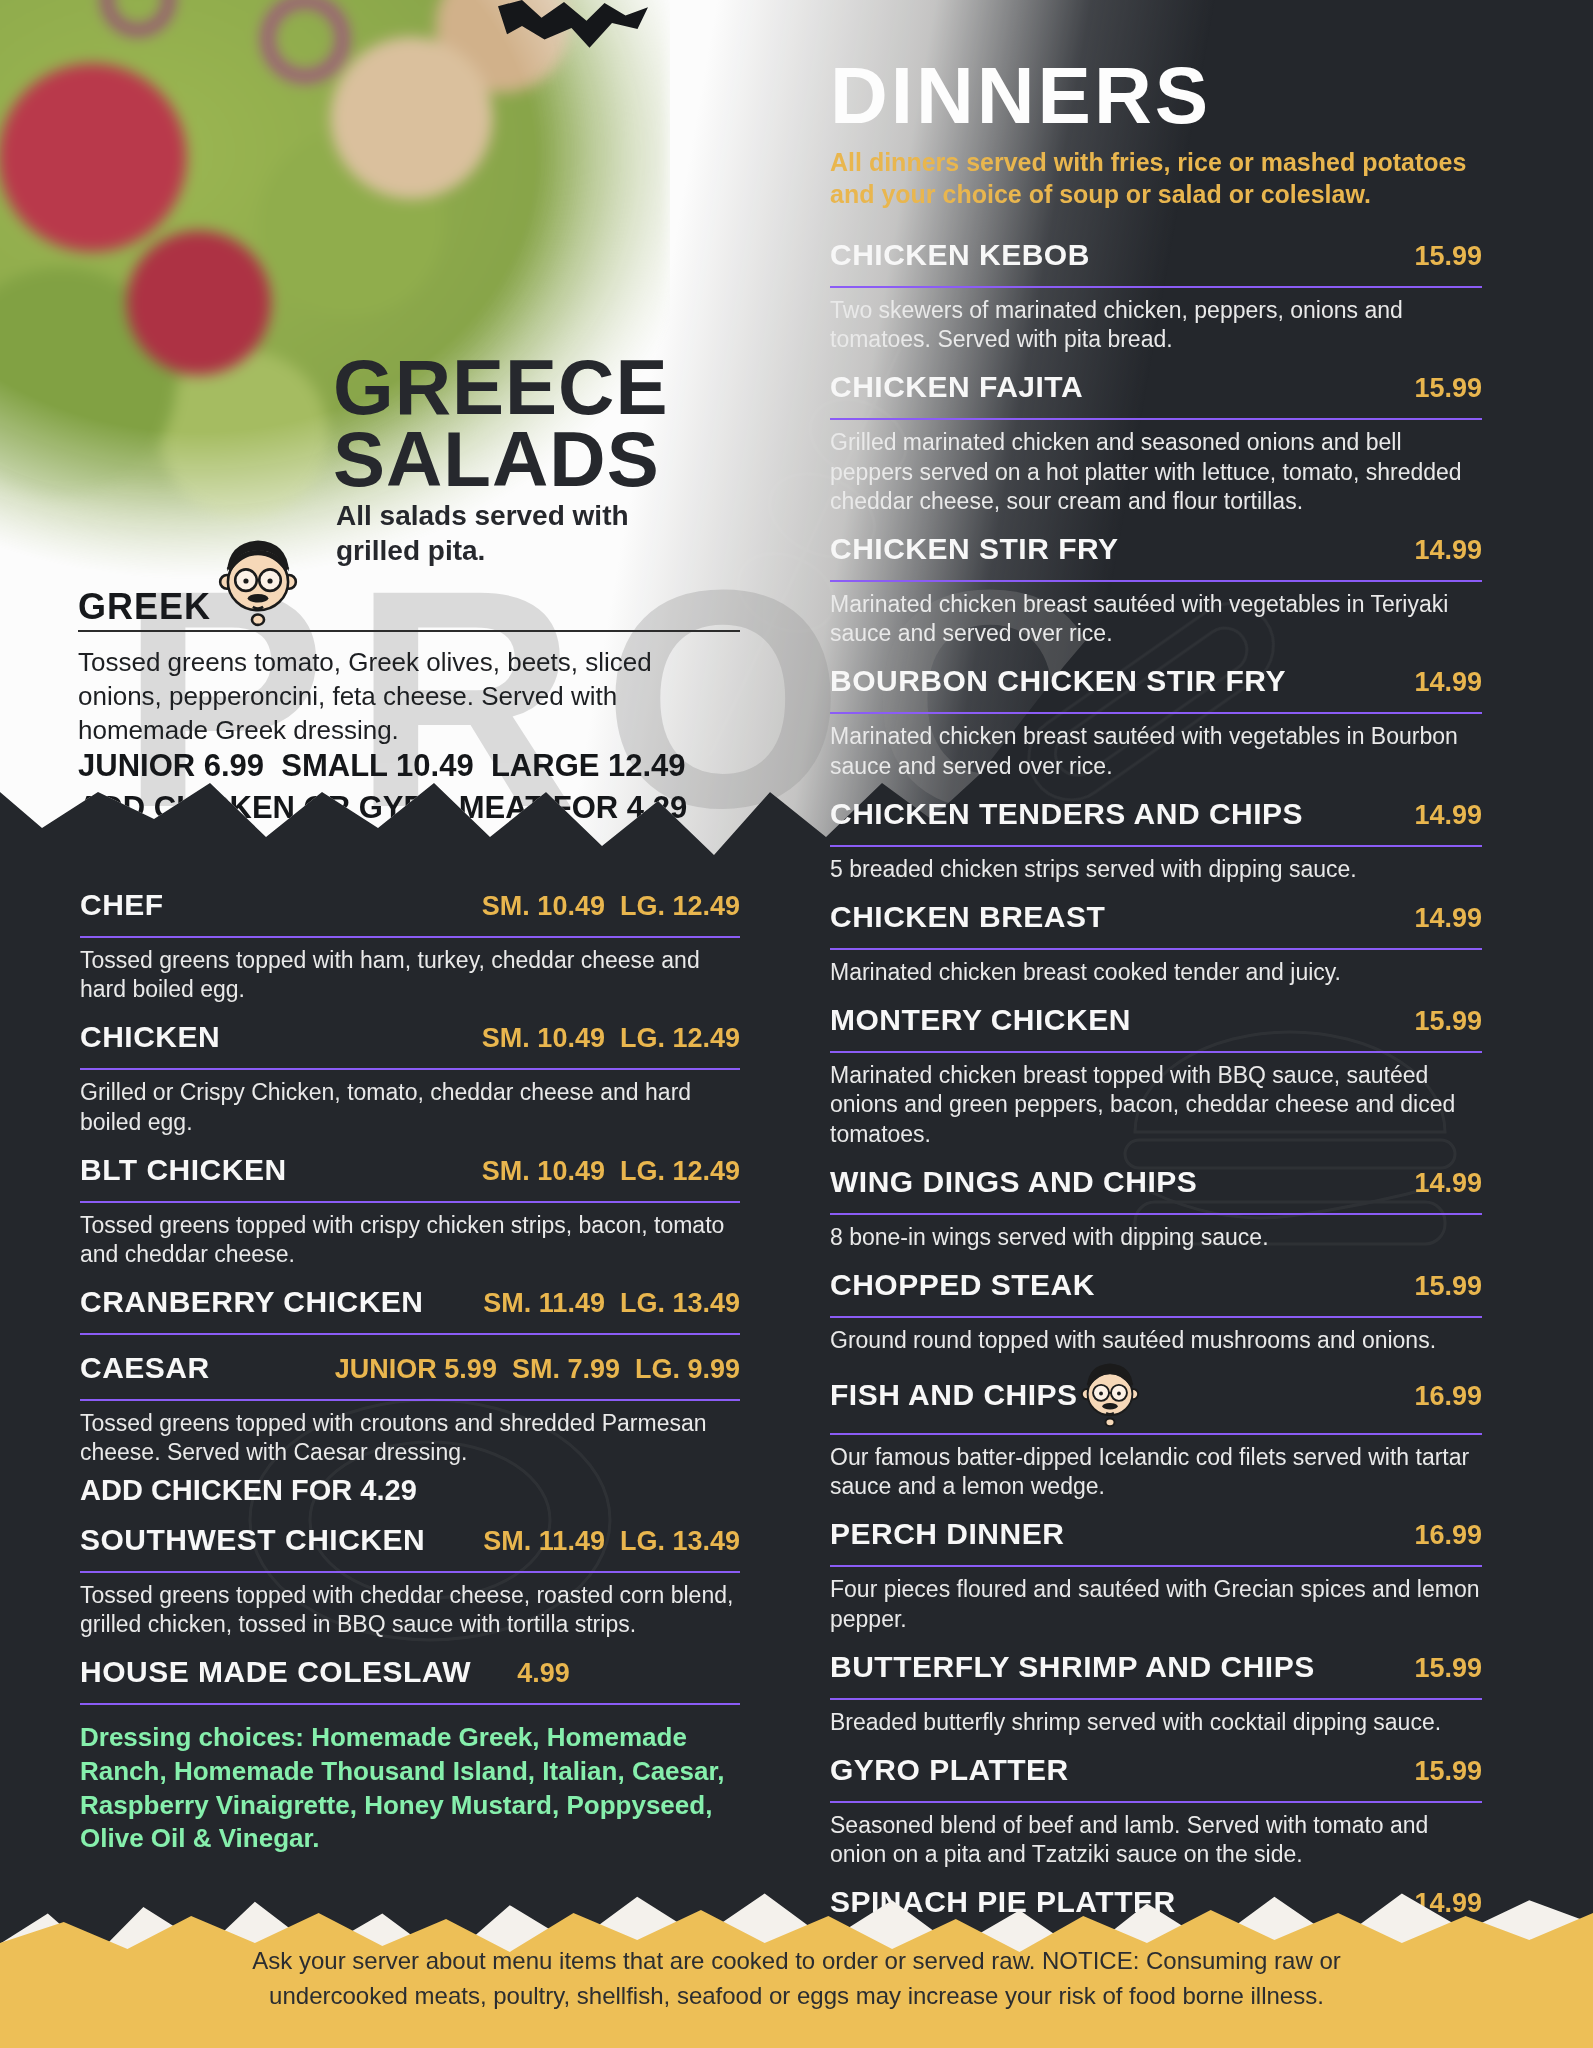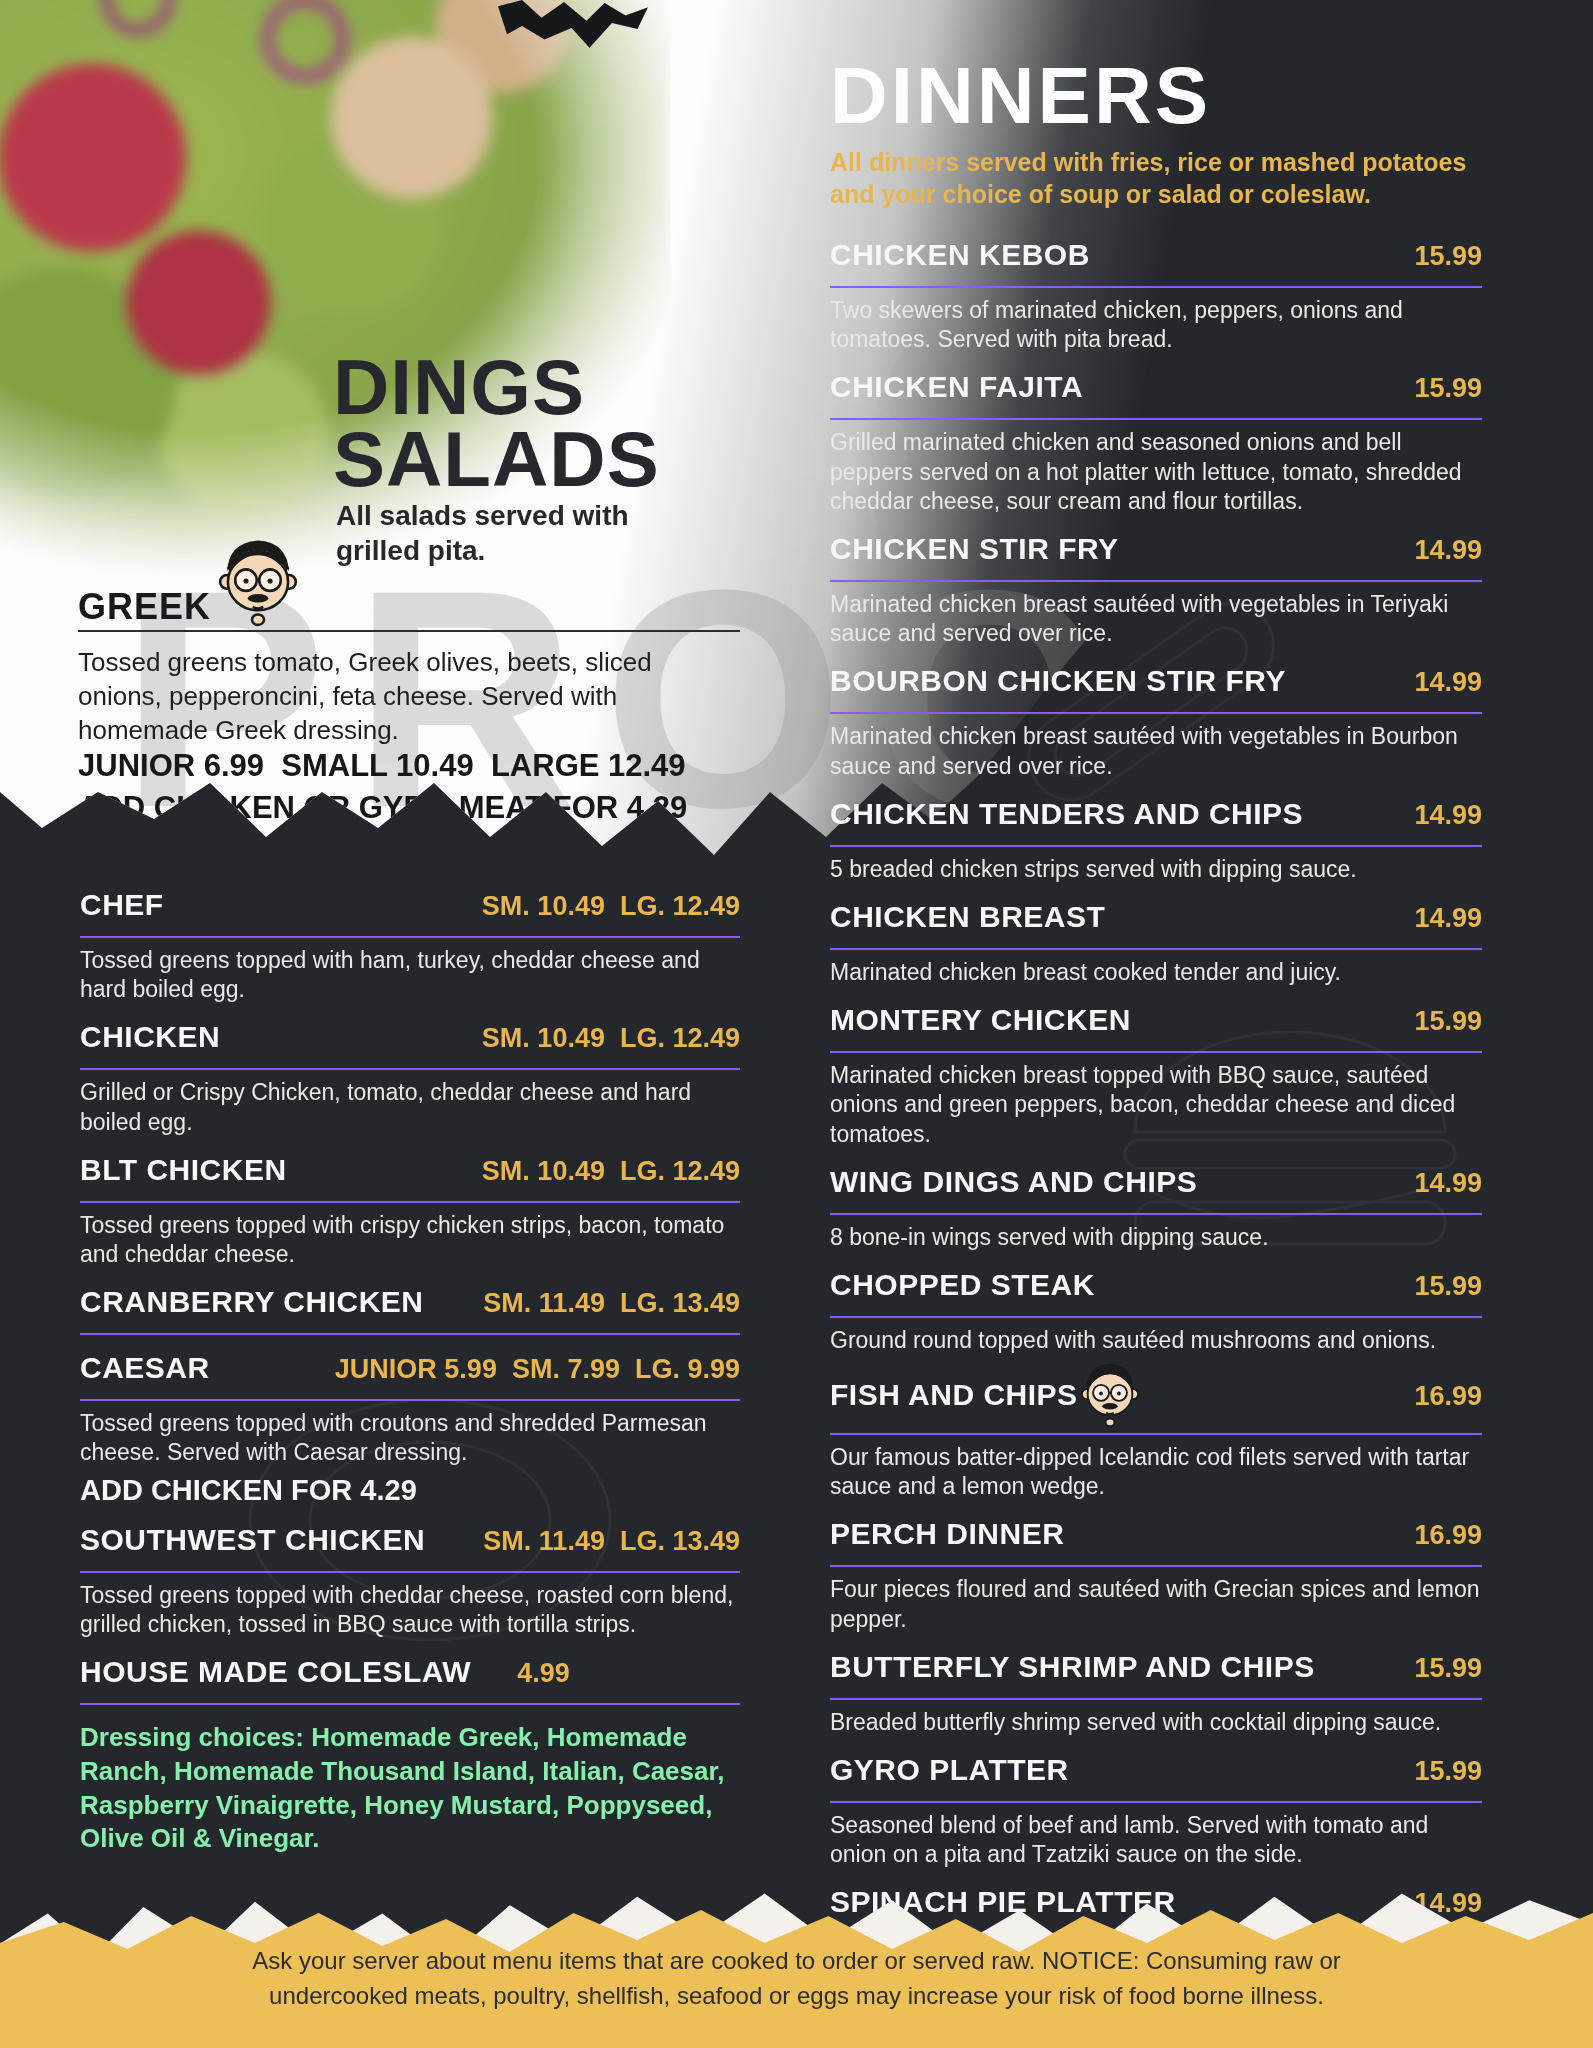--- a/index.html
+++ b/index.html
@@ -124,21 +124,21 @@
         <ellipse cx="430" cy="1520" rx="120" ry="78"></ellipse>
       </g>
     </g>
   </svg>
 
   <div class="hero">
     <div class="salad-photo"></div>
     <div class="watermark">PROOF</div>
 
     <div class="crisp-title">
-      <div>DINGS</div>
+      <div>GREECE</div>
       <div>SALADS</div>
     </div>
     <div class="crisp-sub">All salads served with grilled pita.</div>
 
     <div class="greek">
       <div class="greek-head">
         <span class="greek-name">GREEK</span>
         <svg class="mascot" viewBox="0 0 100 112">
           <path d="M14,46 Q16,12 50,10 Q84,12 86,46 Q72,20 50,22 Q28,20 14,46 Z" fill="#1b1b1b"></path>
           <circle cx="14" cy="58" r="8" fill="#f6d8b8" stroke="#1b1b1b" stroke-width="3"></circle>

